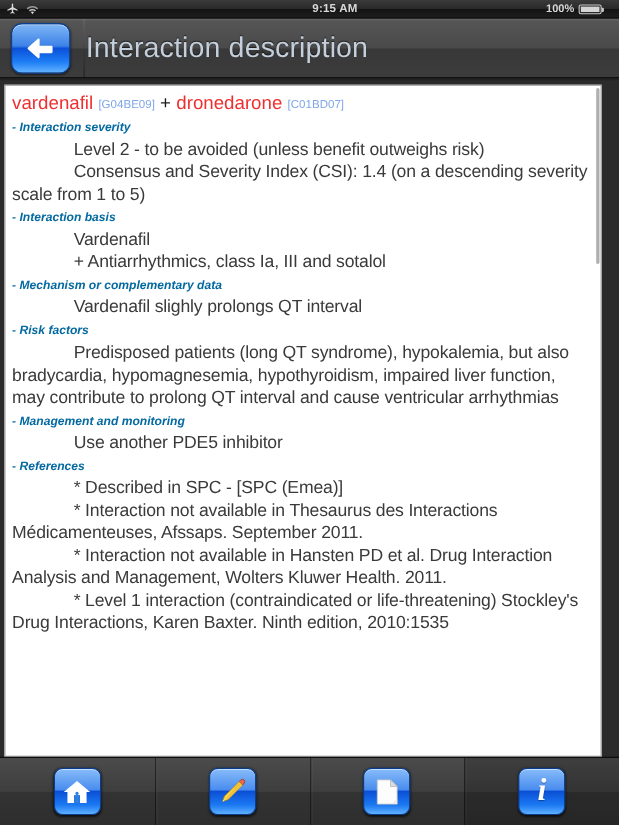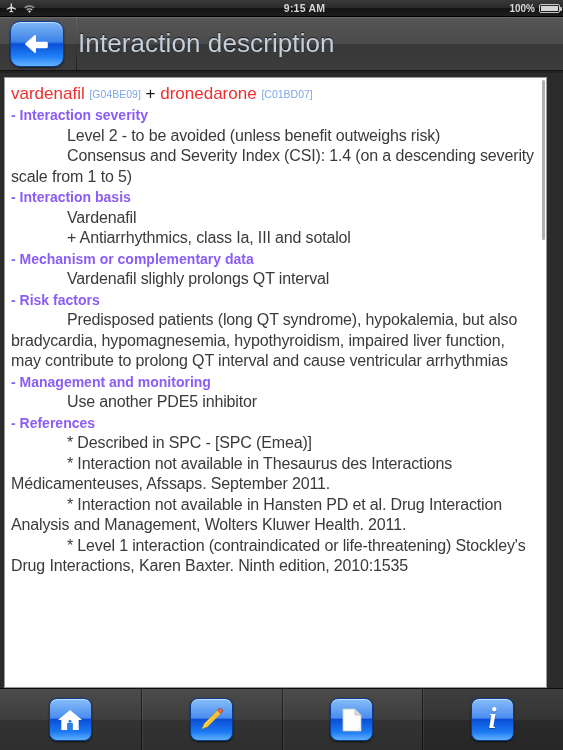--- a/index.html
+++ b/index.html
@@ -14,21 +14,21 @@
   
   .statusbar {
     position:relative; height:17px; width:100%;
     background:linear-gradient(to bottom,#3a3a3a 0%,#2a2a2a 48%,#141414 52%,#1e1e1e 100%);
     display:flex; align-items:center;
     font-size:10px; font-weight:bold; color:#d8d8d8;
     border-bottom:1px solid #000;
   }
   .sb-left { display:flex; align-items:center; gap:5px; padding-left:5px; }
   .sb-center { position:absolute; left:0; right:0; text-align:center; font-size:10.5px; letter-spacing:.2px;padding-left:46px; }
-  .sb-right { position:absolute; right:3px; display:flex; align-items:center; gap:4px; }
+  .sb-right { position:absolute; right:16px; display:flex; align-items:center; gap:4px; }
   .icon-airplane { width:13px; height:12px; display:block; }
   .icon-wifi { width:13px; height:11px; display:block; }
   .batt {
     width:21px; height:9px; border:1px solid #c9c9c9; border-radius:2px;
     position:relative; display:inline-block;
   }
   .batt::after {
     content:""; position:absolute; right:-3px; top:2.5px;
     width:2px; height:4px; background:#c9c9c9; border-radius:0 1px 1px 0;
   }
@@ -80,22 +80,22 @@
     position:absolute; right:0; top:0; width:3px; height:160px;
     background:rgba(110,110,110,.55); border-radius:2px;
   }
 
   .drugline { font-size:17px; line-height:20px; white-space:nowrap; margin-bottom:1px; }
   .drugname { color:#ef2f2f; }
   .atc { color:#7ea6e8; font-size:10.5px; vertical-align:1px; }
   .plus { color:#1a1a1a; font-size:17px; }
 
   .sechead {
-    color:#8b5cf6; font-weight:bold; 
-    font-size:14px; line-height:20.5px;
+    color:#0369a1; font-weight:bold; font-style:italic;
+    font-size:11px; line-height:20.5px;
   }
   .para {
     color:#3a3a3a; font-size:16px; line-height:20.5px;
     text-indent:56px; text-align:left;
     letter-spacing:-.15px;
   }
 
   
   .toolbar {
     position:absolute; left:0; right:0; bottom:0; height:62px;

